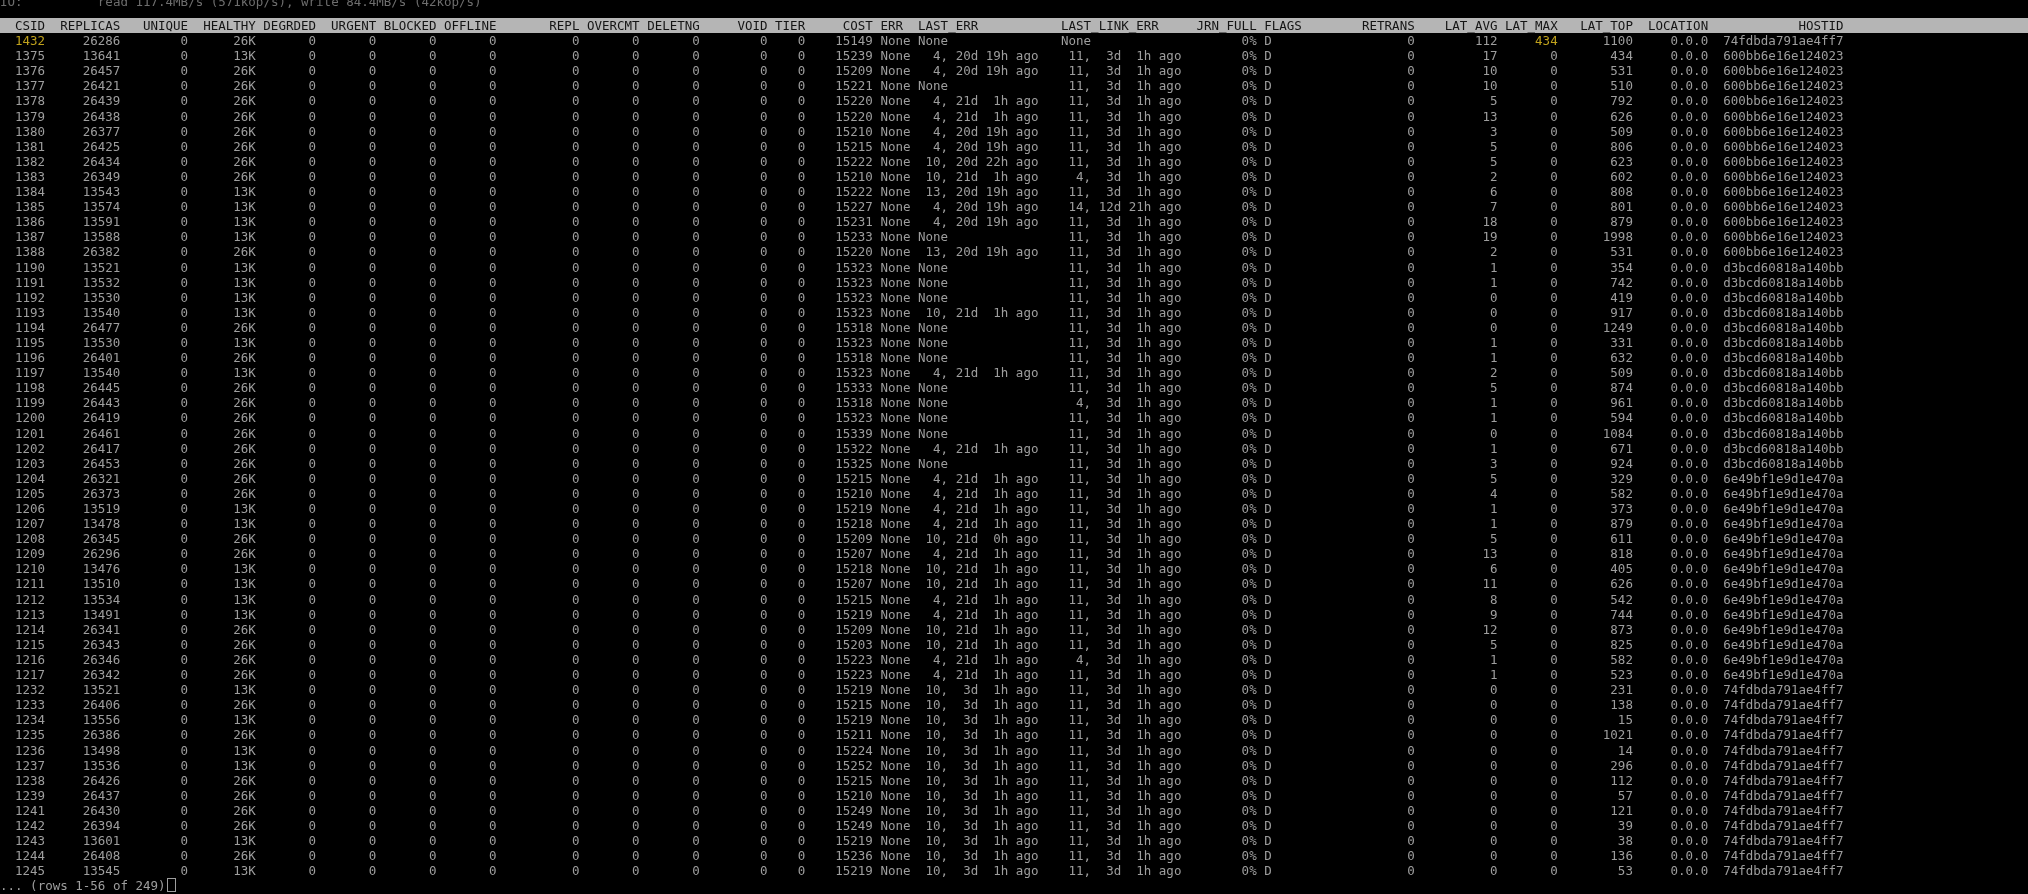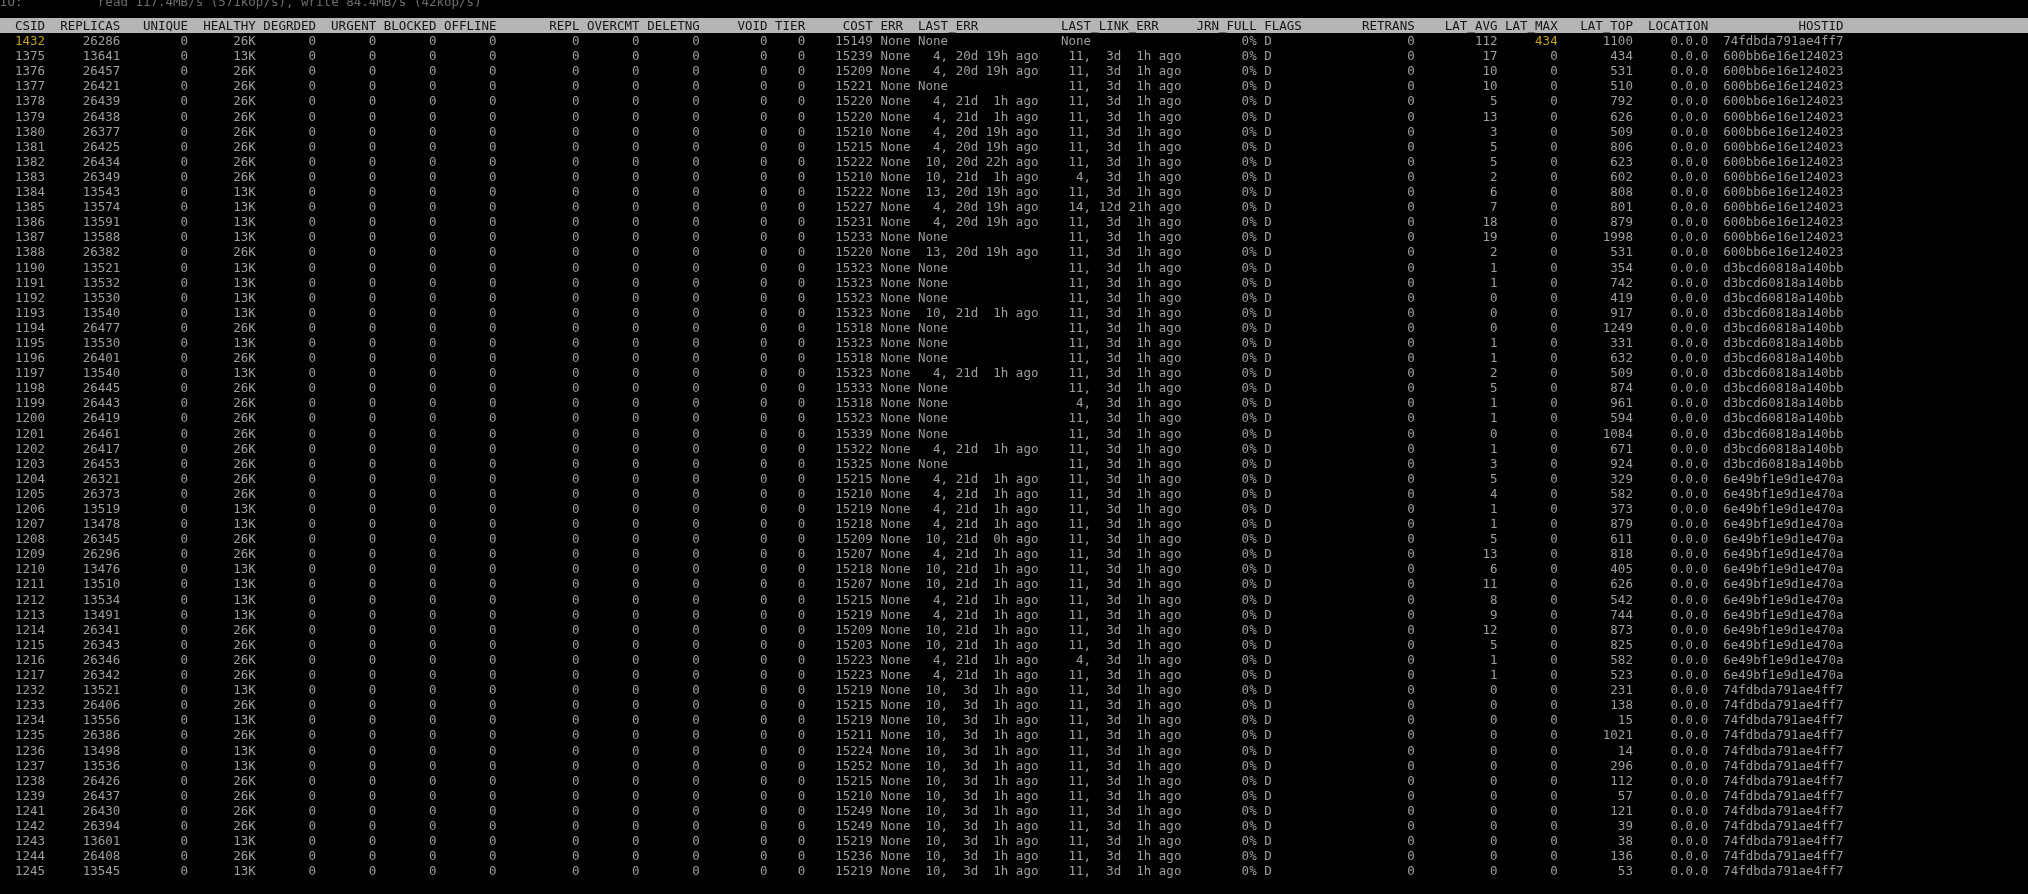--- a/index.html
+++ b/index.html
@@ -90,14 +90,15 @@
         <div class="trow"><span class="cell-r" style="width: 6ch;">1236</span><span class="cell-r" style="width: 10ch;">13498</span><span class="cell-r" style="width: 9ch;">0</span><span class="cell-r" style="width: 9ch;">13K</span><span class="cell-r" style="width: 8ch;">0</span><span class="cell-r" style="width: 8ch;">0</span><span class="cell-r" style="width: 8ch;">0</span><span class="cell-r" style="width: 8ch;">0</span><span class="cell-r" style="width: 11ch;">0</span><span class="cell-r" style="width: 8ch;">0</span><span class="cell-r" style="width: 8ch;">0</span><span class="cell-r" style="width: 9ch;">0</span><span class="cell-r" style="width: 5ch;">0</span><span class="cell-r" style="width: 9ch;">15224</span><span class="cell-l" style="width: 5ch; margin-left: 1ch;">None</span><span class="cell-l" style="width: 19ch;"> 10,  3d  1h ago</span><span class="cell-l" style="width: 16ch;"> 11,  3d  1h ago</span><span class="cell-r" style="width: 10ch;">0%</span><span class="cell-l" style="width: 5ch; margin-left: 1ch;">D</span><span class="cell-r" style="width: 15ch;">0</span><span class="cell-r" style="width: 11ch;">0</span><span class="cell-r" style="width: 8ch;">0</span><span class="cell-r" style="width: 10ch;">14</span><span class="cell-r" style="width: 10ch;">0.0.0</span><span class="cell-r" style="width: 18ch;">74fdbda791ae4ff7</span></div>
         <div class="trow"><span class="cell-r" style="width: 6ch;">1237</span><span class="cell-r" style="width: 10ch;">13536</span><span class="cell-r" style="width: 9ch;">0</span><span class="cell-r" style="width: 9ch;">13K</span><span class="cell-r" style="width: 8ch;">0</span><span class="cell-r" style="width: 8ch;">0</span><span class="cell-r" style="width: 8ch;">0</span><span class="cell-r" style="width: 8ch;">0</span><span class="cell-r" style="width: 11ch;">0</span><span class="cell-r" style="width: 8ch;">0</span><span class="cell-r" style="width: 8ch;">0</span><span class="cell-r" style="width: 9ch;">0</span><span class="cell-r" style="width: 5ch;">0</span><span class="cell-r" style="width: 9ch;">15252</span><span class="cell-l" style="width: 5ch; margin-left: 1ch;">None</span><span class="cell-l" style="width: 19ch;"> 10,  3d  1h ago</span><span class="cell-l" style="width: 16ch;"> 11,  3d  1h ago</span><span class="cell-r" style="width: 10ch;">0%</span><span class="cell-l" style="width: 5ch; margin-left: 1ch;">D</span><span class="cell-r" style="width: 15ch;">0</span><span class="cell-r" style="width: 11ch;">0</span><span class="cell-r" style="width: 8ch;">0</span><span class="cell-r" style="width: 10ch;">296</span><span class="cell-r" style="width: 10ch;">0.0.0</span><span class="cell-r" style="width: 18ch;">74fdbda791ae4ff7</span></div>
         <div class="trow"><span class="cell-r" style="width: 6ch;">1238</span><span class="cell-r" style="width: 10ch;">26426</span><span class="cell-r" style="width: 9ch;">0</span><span class="cell-r" style="width: 9ch;">26K</span><span class="cell-r" style="width: 8ch;">0</span><span class="cell-r" style="width: 8ch;">0</span><span class="cell-r" style="width: 8ch;">0</span><span class="cell-r" style="width: 8ch;">0</span><span class="cell-r" style="width: 11ch;">0</span><span class="cell-r" style="width: 8ch;">0</span><span class="cell-r" style="width: 8ch;">0</span><span class="cell-r" style="width: 9ch;">0</span><span class="cell-r" style="width: 5ch;">0</span><span class="cell-r" style="width: 9ch;">15215</span><span class="cell-l" style="width: 5ch; margin-left: 1ch;">None</span><span class="cell-l" style="width: 19ch;"> 10,  3d  1h ago</span><span class="cell-l" style="width: 16ch;"> 11,  3d  1h ago</span><span class="cell-r" style="width: 10ch;">0%</span><span class="cell-l" style="width: 5ch; margin-left: 1ch;">D</span><span class="cell-r" style="width: 15ch;">0</span><span class="cell-r" style="width: 11ch;">0</span><span class="cell-r" style="width: 8ch;">0</span><span class="cell-r" style="width: 10ch;">112</span><span class="cell-r" style="width: 10ch;">0.0.0</span><span class="cell-r" style="width: 18ch;">74fdbda791ae4ff7</span></div>
         <div class="trow"><span class="cell-r" style="width: 6ch;">1239</span><span class="cell-r" style="width: 10ch;">26437</span><span class="cell-r" style="width: 9ch;">0</span><span class="cell-r" style="width: 9ch;">26K</span><span class="cell-r" style="width: 8ch;">0</span><span class="cell-r" style="width: 8ch;">0</span><span class="cell-r" style="width: 8ch;">0</span><span class="cell-r" style="width: 8ch;">0</span><span class="cell-r" style="width: 11ch;">0</span><span class="cell-r" style="width: 8ch;">0</span><span class="cell-r" style="width: 8ch;">0</span><span class="cell-r" style="width: 9ch;">0</span><span class="cell-r" style="width: 5ch;">0</span><span class="cell-r" style="width: 9ch;">15210</span><span class="cell-l" style="width: 5ch; margin-left: 1ch;">None</span><span class="cell-l" style="width: 19ch;"> 10,  3d  1h ago</span><span class="cell-l" style="width: 16ch;"> 11,  3d  1h ago</span><span class="cell-r" style="width: 10ch;">0%</span><span class="cell-l" style="width: 5ch; margin-left: 1ch;">D</span><span class="cell-r" style="width: 15ch;">0</span><span class="cell-r" style="width: 11ch;">0</span><span class="cell-r" style="width: 8ch;">0</span><span class="cell-r" style="width: 10ch;">57</span><span class="cell-r" style="width: 10ch;">0.0.0</span><span class="cell-r" style="width: 18ch;">74fdbda791ae4ff7</span></div>
         <div class="trow"><span class="cell-r" style="width: 6ch;">1241</span><span class="cell-r" style="width: 10ch;">26430</span><span class="cell-r" style="width: 9ch;">0</span><span class="cell-r" style="width: 9ch;">26K</span><span class="cell-r" style="width: 8ch;">0</span><span class="cell-r" style="width: 8ch;">0</span><span class="cell-r" style="width: 8ch;">0</span><span class="cell-r" style="width: 8ch;">0</span><span class="cell-r" style="width: 11ch;">0</span><span class="cell-r" style="width: 8ch;">0</span><span class="cell-r" style="width: 8ch;">0</span><span class="cell-r" style="width: 9ch;">0</span><span class="cell-r" style="width: 5ch;">0</span><span class="cell-r" style="width: 9ch;">15249</span><span class="cell-l" style="width: 5ch; margin-left: 1ch;">None</span><span class="cell-l" style="width: 19ch;"> 10,  3d  1h ago</span><span class="cell-l" style="width: 16ch;"> 11,  3d  1h ago</span><span class="cell-r" style="width: 10ch;">0%</span><span class="cell-l" style="width: 5ch; margin-left: 1ch;">D</span><span class="cell-r" style="width: 15ch;">0</span><span class="cell-r" style="width: 11ch;">0</span><span class="cell-r" style="width: 8ch;">0</span><span class="cell-r" style="width: 10ch;">121</span><span class="cell-r" style="width: 10ch;">0.0.0</span><span class="cell-r" style="width: 18ch;">74fdbda791ae4ff7</span></div>
         <div class="trow"><span class="cell-r" style="width: 6ch;">1242</span><span class="cell-r" style="width: 10ch;">26394</span><span class="cell-r" style="width: 9ch;">0</span><span class="cell-r" style="width: 9ch;">26K</span><span class="cell-r" style="width: 8ch;">0</span><span class="cell-r" style="width: 8ch;">0</span><span class="cell-r" style="width: 8ch;">0</span><span class="cell-r" style="width: 8ch;">0</span><span class="cell-r" style="width: 11ch;">0</span><span class="cell-r" style="width: 8ch;">0</span><span class="cell-r" style="width: 8ch;">0</span><span class="cell-r" style="width: 9ch;">0</span><span class="cell-r" style="width: 5ch;">0</span><span class="cell-r" style="width: 9ch;">15249</span><span class="cell-l" style="width: 5ch; margin-left: 1ch;">None</span><span class="cell-l" style="width: 19ch;"> 10,  3d  1h ago</span><span class="cell-l" style="width: 16ch;"> 11,  3d  1h ago</span><span class="cell-r" style="width: 10ch;">0%</span><span class="cell-l" style="width: 5ch; margin-left: 1ch;">D</span><span class="cell-r" style="width: 15ch;">0</span><span class="cell-r" style="width: 11ch;">0</span><span class="cell-r" style="width: 8ch;">0</span><span class="cell-r" style="width: 10ch;">39</span><span class="cell-r" style="width: 10ch;">0.0.0</span><span class="cell-r" style="width: 18ch;">74fdbda791ae4ff7</span></div>
         <div class="trow"><span class="cell-r" style="width: 6ch;">1243</span><span class="cell-r" style="width: 10ch;">13601</span><span class="cell-r" style="width: 9ch;">0</span><span class="cell-r" style="width: 9ch;">13K</span><span class="cell-r" style="width: 8ch;">0</span><span class="cell-r" style="width: 8ch;">0</span><span class="cell-r" style="width: 8ch;">0</span><span class="cell-r" style="width: 8ch;">0</span><span class="cell-r" style="width: 11ch;">0</span><span class="cell-r" style="width: 8ch;">0</span><span class="cell-r" style="width: 8ch;">0</span><span class="cell-r" style="width: 9ch;">0</span><span class="cell-r" style="width: 5ch;">0</span><span class="cell-r" style="width: 9ch;">15219</span><span class="cell-l" style="width: 5ch; margin-left: 1ch;">None</span><span class="cell-l" style="width: 19ch;"> 10,  3d  1h ago</span><span class="cell-l" style="width: 16ch;"> 11,  3d  1h ago</span><span class="cell-r" style="width: 10ch;">0%</span><span class="cell-l" style="width: 5ch; margin-left: 1ch;">D</span><span class="cell-r" style="width: 15ch;">0</span><span class="cell-r" style="width: 11ch;">0</span><span class="cell-r" style="width: 8ch;">0</span><span class="cell-r" style="width: 10ch;">38</span><span class="cell-r" style="width: 10ch;">0.0.0</span><span class="cell-r" style="width: 18ch;">74fdbda791ae4ff7</span></div>
         <div class="trow"><span class="cell-r" style="width: 6ch;">1244</span><span class="cell-r" style="width: 10ch;">26408</span><span class="cell-r" style="width: 9ch;">0</span><span class="cell-r" style="width: 9ch;">26K</span><span class="cell-r" style="width: 8ch;">0</span><span class="cell-r" style="width: 8ch;">0</span><span class="cell-r" style="width: 8ch;">0</span><span class="cell-r" style="width: 8ch;">0</span><span class="cell-r" style="width: 11ch;">0</span><span class="cell-r" style="width: 8ch;">0</span><span class="cell-r" style="width: 8ch;">0</span><span class="cell-r" style="width: 9ch;">0</span><span class="cell-r" style="width: 5ch;">0</span><span class="cell-r" style="width: 9ch;">15236</span><span class="cell-l" style="width: 5ch; margin-left: 1ch;">None</span><span class="cell-l" style="width: 19ch;"> 10,  3d  1h ago</span><span class="cell-l" style="width: 16ch;"> 11,  3d  1h ago</span><span class="cell-r" style="width: 10ch;">0%</span><span class="cell-l" style="width: 5ch; margin-left: 1ch;">D</span><span class="cell-r" style="width: 15ch;">0</span><span class="cell-r" style="width: 11ch;">0</span><span class="cell-r" style="width: 8ch;">0</span><span class="cell-r" style="width: 10ch;">136</span><span class="cell-r" style="width: 10ch;">0.0.0</span><span class="cell-r" style="width: 18ch;">74fdbda791ae4ff7</span></div>
         <div class="trow"><span class="cell-r" style="width: 6ch;">1245</span><span class="cell-r" style="width: 10ch;">13545</span><span class="cell-r" style="width: 9ch;">0</span><span class="cell-r" style="width: 9ch;">13K</span><span class="cell-r" style="width: 8ch;">0</span><span class="cell-r" style="width: 8ch;">0</span><span class="cell-r" style="width: 8ch;">0</span><span class="cell-r" style="width: 8ch;">0</span><span class="cell-r" style="width: 11ch;">0</span><span class="cell-r" style="width: 8ch;">0</span><span class="cell-r" style="width: 8ch;">0</span><span class="cell-r" style="width: 9ch;">0</span><span class="cell-r" style="width: 5ch;">0</span><span class="cell-r" style="width: 9ch;">15219</span><span class="cell-l" style="width: 5ch; margin-left: 1ch;">None</span><span class="cell-l" style="width: 19ch;"> 10,  3d  1h ago</span><span class="cell-l" style="width: 16ch;"> 11,  3d  1h ago</span><span class="cell-r" style="width: 10ch;">0%</span><span class="cell-l" style="width: 5ch; margin-left: 1ch;">D</span><span class="cell-r" style="width: 15ch;">0</span><span class="cell-r" style="width: 11ch;">0</span><span class="cell-r" style="width: 8ch;">0</span><span class="cell-r" style="width: 10ch;">53</span><span class="cell-r" style="width: 10ch;">0.0.0</span><span class="cell-r" style="width: 18ch;">74fdbda791ae4ff7</span></div>
       </div>
+    <div class="status"><span>... (rows 1-56 of 249)</span><span class="cursor"></span></div>
   </div>
 </div>
 
 </body></html>

